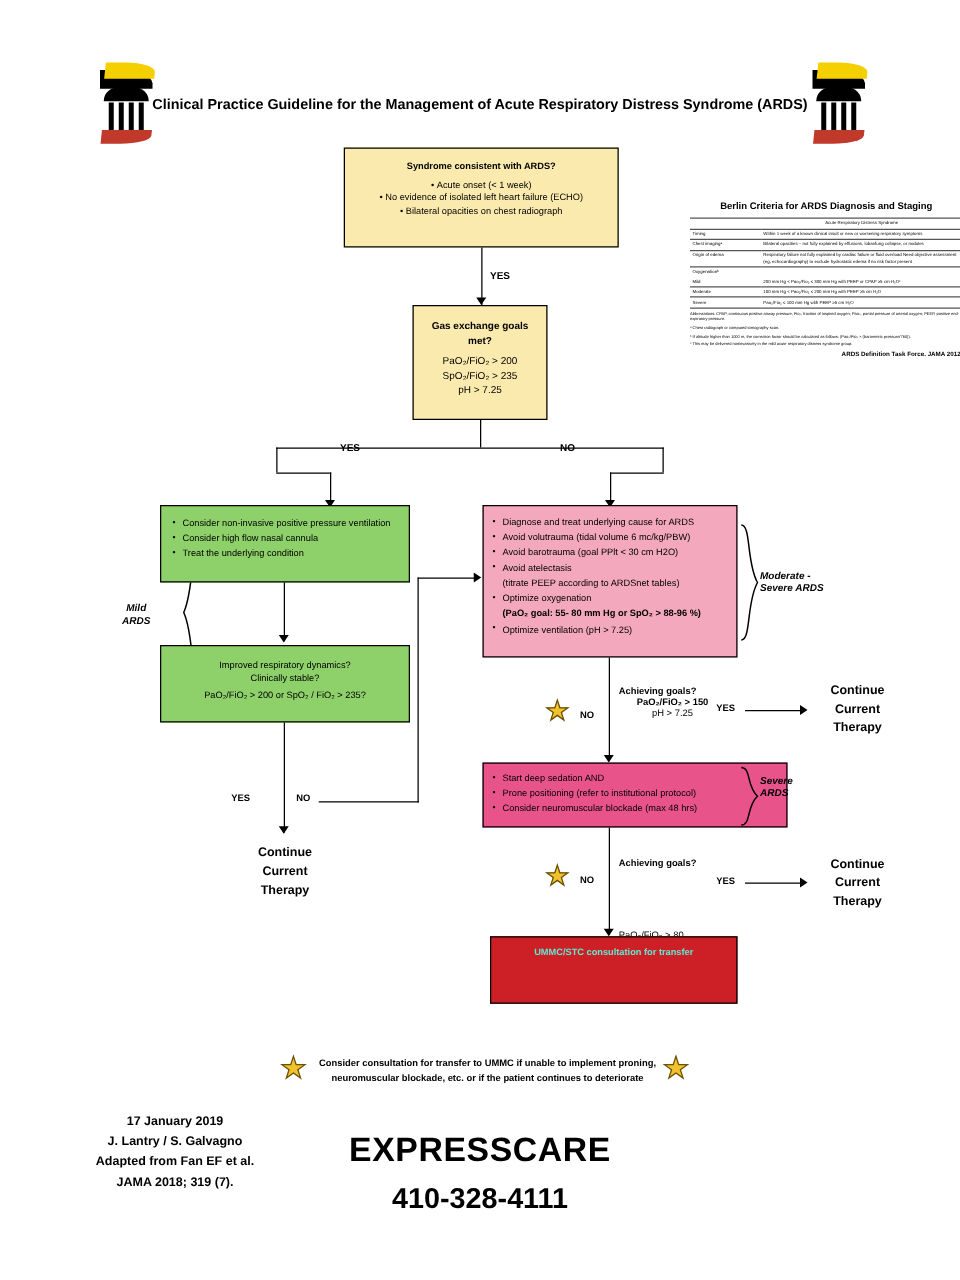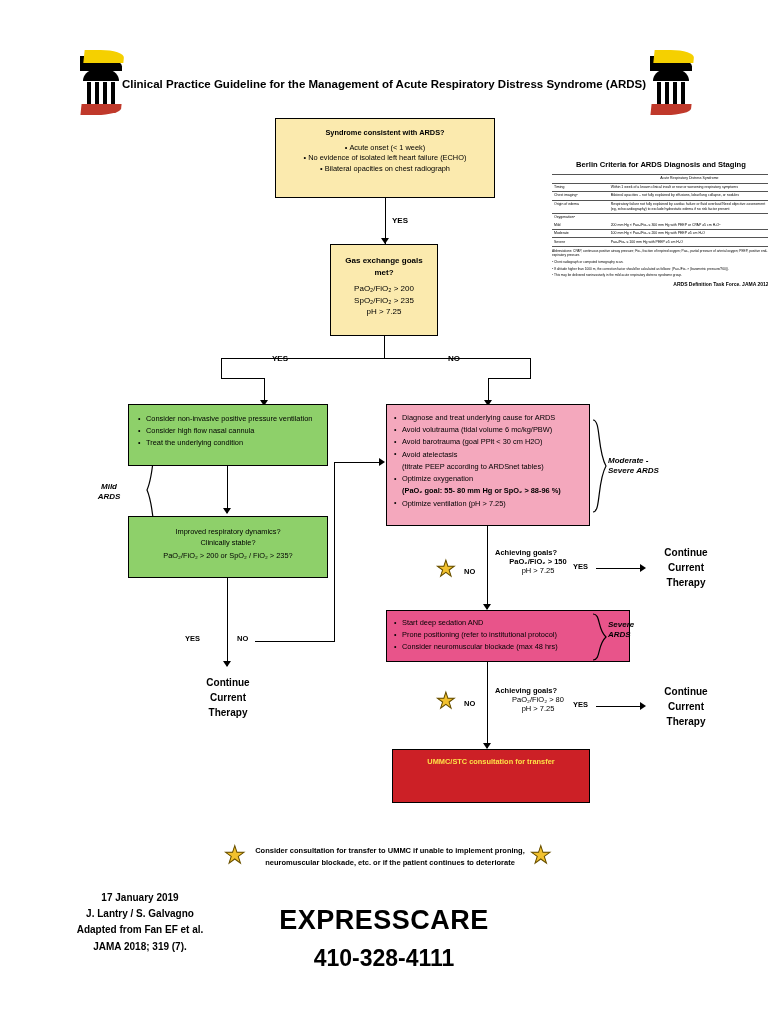--- a/index.html
+++ b/index.html
@@ -24,21 +24,21 @@
   .logo .cap{position:absolute;left:5px;top:22px;width:36px;height:11px;background:#000;
         border-radius:18px 18px 0 0;}
   .logo .col{position:absolute;top:34px;width:4px;height:24px;background:#000;}
 
   
   .box{box-sizing:border-box;border:1.3px solid #000;}
   .yellow{background:#fbeaae;}
   .green{background:#8ed06a;}
   .pink{background:#f4a8bd;}
   .pink2{background:#e8548a;}
-  .red{background:#cc2026;color:#fde047;}
+  .red{background:#cc2026;color:#5eead4;}
   .boxtxt{font-size:7.4px;line-height:1.45;}
   .ctr{text-align:center;}
   .b{font-weight:bold;}
   ul.bul{margin:0;padding:0;list-style:none;}
   ul.bul li{position:relative;padding-left:9px;margin:0 0 1.5px 0;}
   ul.bul li:before{content:"\2022";position:absolute;left:1px;top:-0.5px;font-size:7px;}
   ul.bul li.nodot{padding-left:9px;}
   ul.bul li.nodot:before{content:"";}
 
   
@@ -288,21 +288,21 @@
   </div>
 
   <div class="abs vline" style="left:487px;top:662px;height:86px;"></div>
   <div class="abs arrowdn" style="left:483px;top:743px;"></div>
 
   <div class="abs star" style="left:436px;top:690px;">★</div>
   <div class="abs lbl-sm" style="left:464px;top:699px;">NO</div>
 
   <div class="abs" style="left:495px;top:686px;width:86px;">
     <div class="lbl-sm">Achieving goals?</div>
-    <div class="lbl-sm" style="text-align:center;font-weight:normal;">PaO₂/FiO₂ &gt; 80</div>
+    <div class="lbl-sm" style="text-align:left;font-weight:normal;margin-top:48px;">PaO₂/FiO₂ &gt; 80</div>
     <div class="lbl-sm" style="text-align:center;font-weight:normal;">pH &gt; 7.25</div>
   </div>
 
   <div class="abs lbl-sm" style="left:573px;top:700px;">YES</div>
   <div class="abs hline" style="left:596px;top:706px;width:46px;"></div>
   <div class="abs arrowrt" style="left:640px;top:702px;"></div>
   <div class="abs foot" style="left:648px;top:684px;width:76px;line-height:1.5;">
     <div>Continue</div>
     <div>Current</div>
     <div>Therapy</div>

